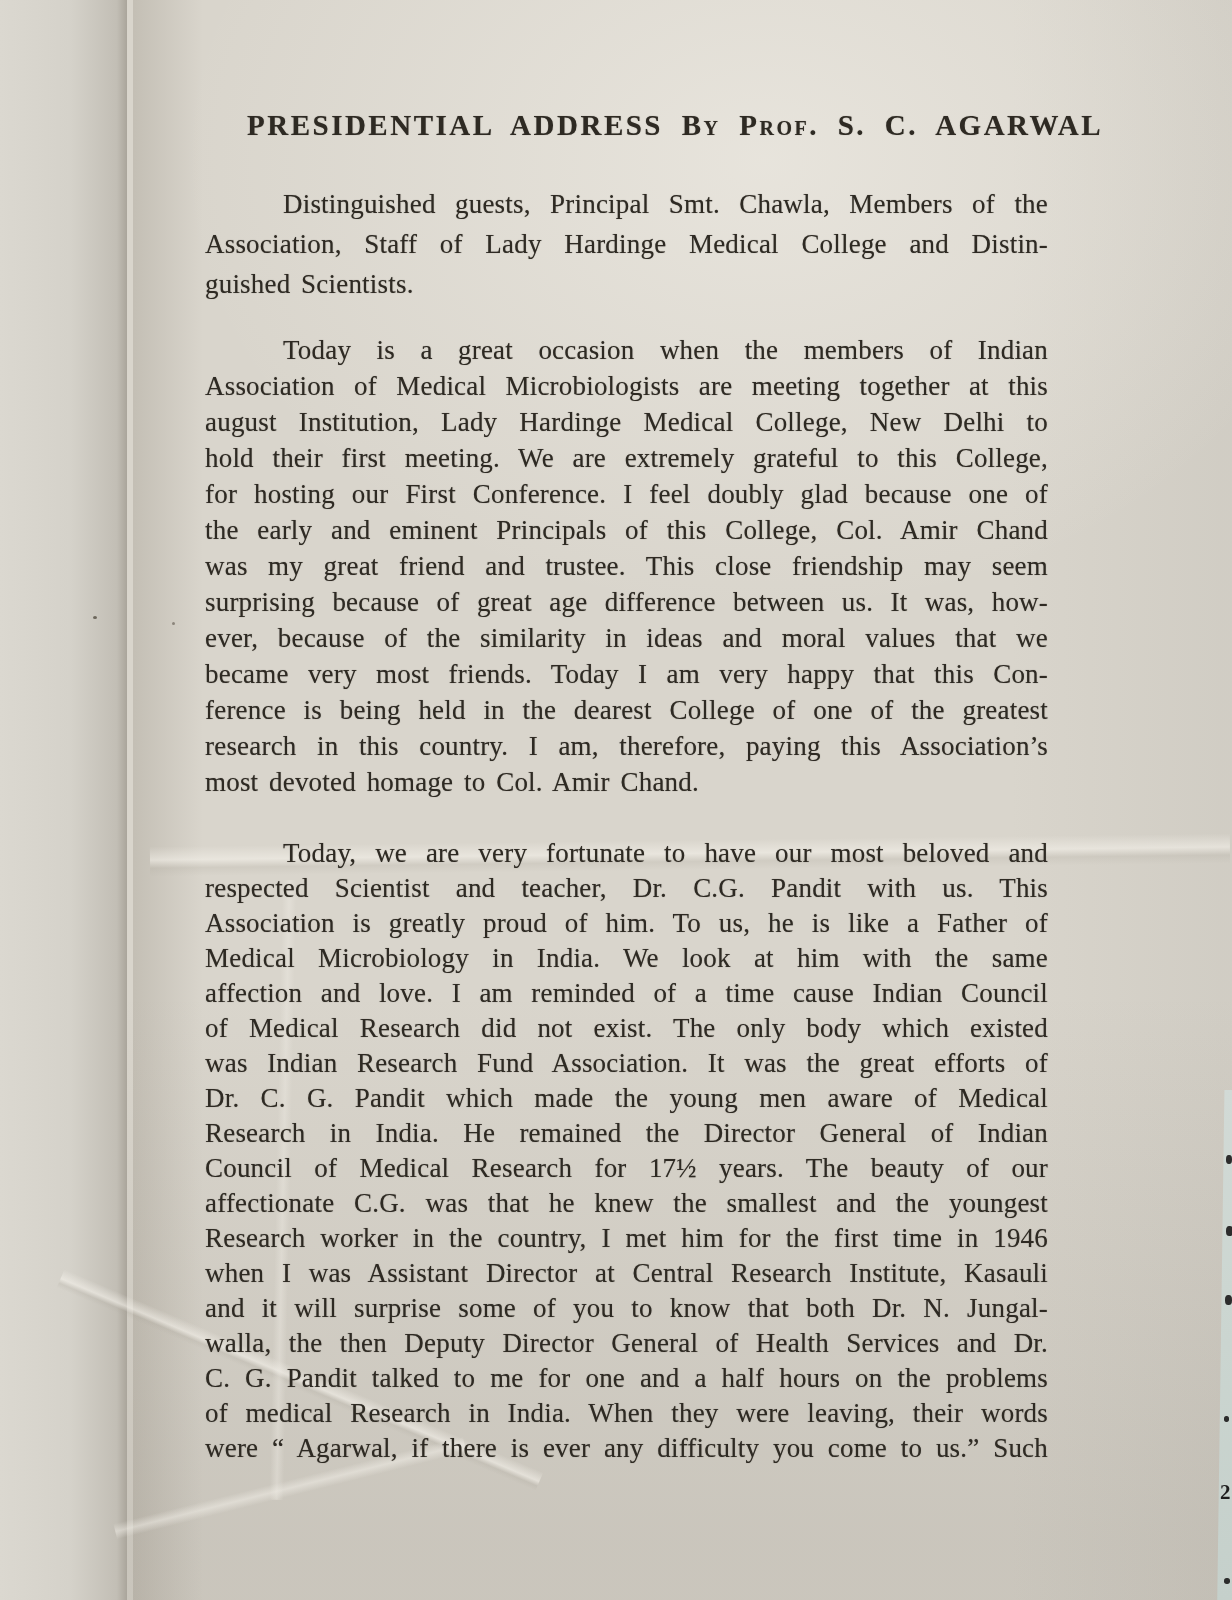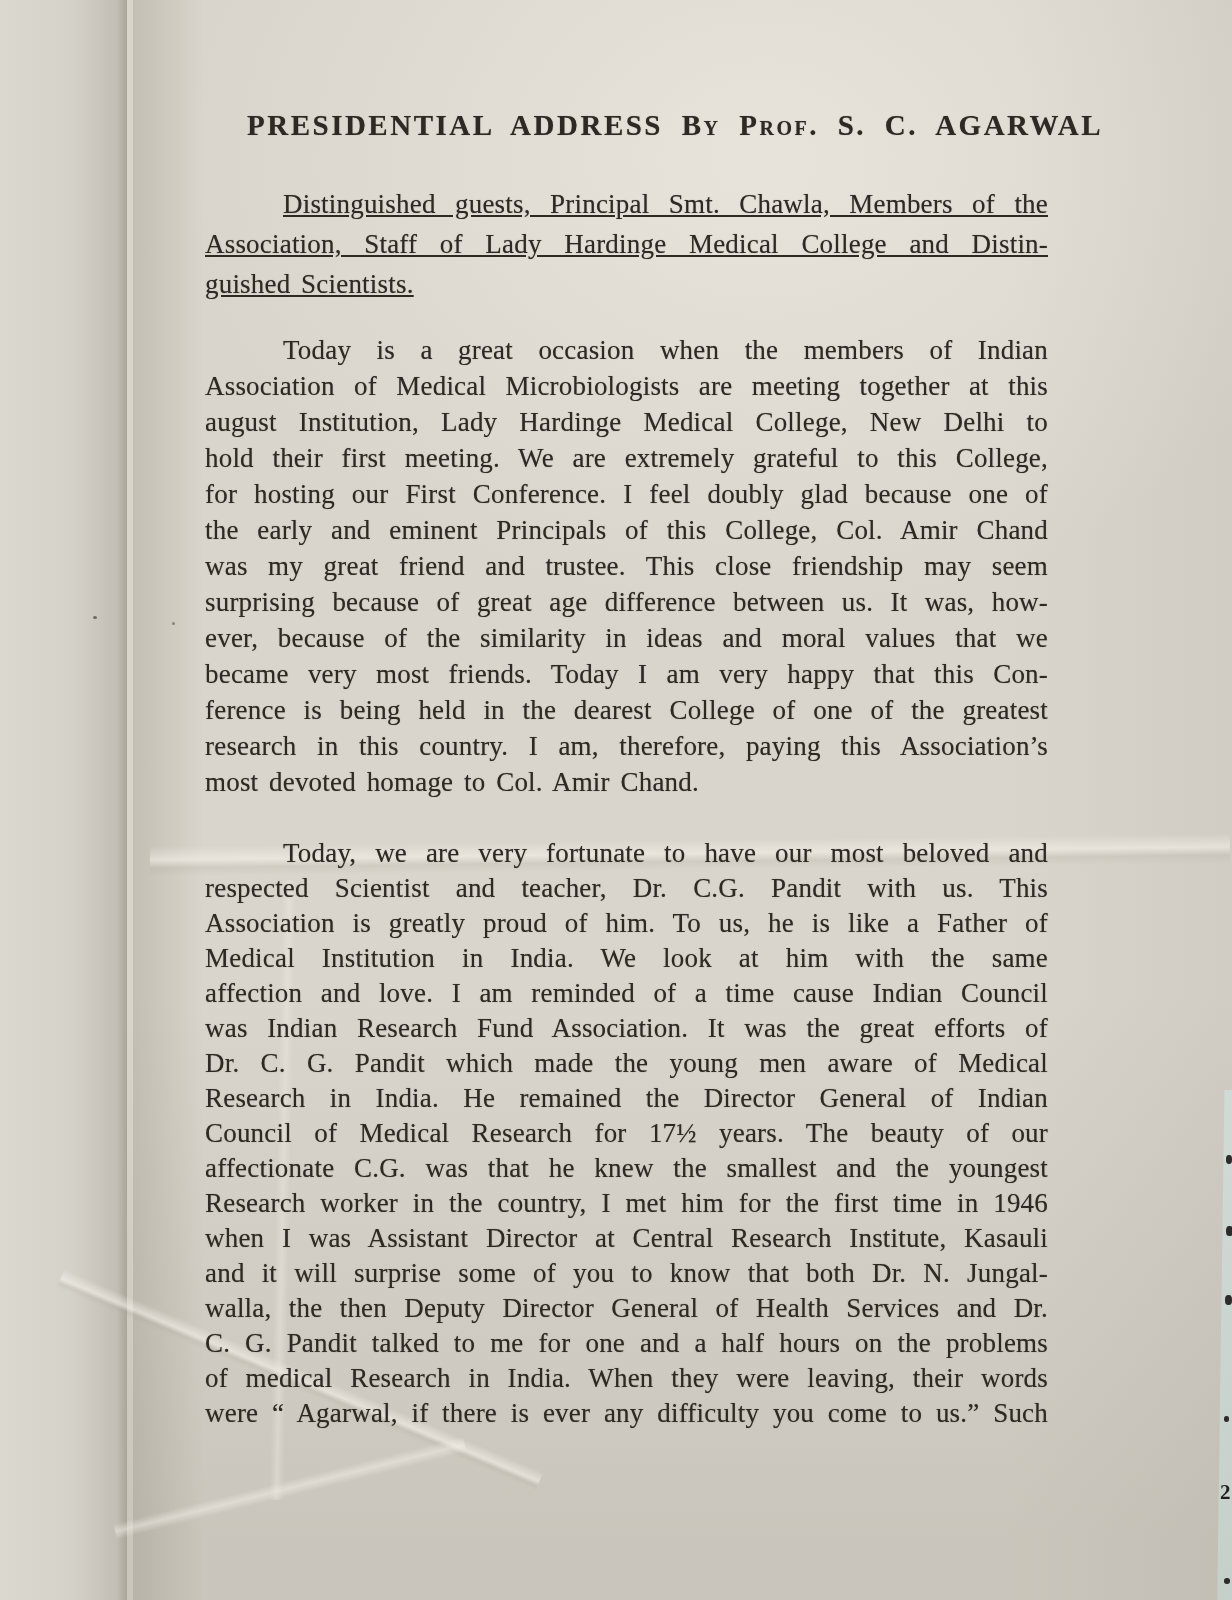--- a/index.html
+++ b/index.html
@@ -80,21 +80,21 @@
   .para{position:relative;}
   .p0{margin-top:42px;}
   .p1{margin-top:28px;}
   .p2{margin-top:36px;}
   .line{
     font-size:27px;
     text-align:justify;text-align-last:justify;
     word-spacing:.14em;letter-spacing:.2px;
     white-space:normal;
   }
-  .p0 .line{line-height:40px;text-decoration:underline;}
+  .p0 .line{line-height:40px;}
   .p1 .line{line-height:36px;}
   .p2 .line{line-height:35px;}
   .line.first{text-indent:78px;}
   .line.endline{text-align-last:left;}
   
   .edge-strip{
     position:absolute;left:1214px;top:1090px;width:18px;height:510px;
     background:linear-gradient(to bottom, #d2dad6, var(--edge-strip) 40%, #c5d0cb);
     clip-path:polygon(58% 0%, 100% 0%, 100% 100%, 18% 100%);
   }
@@ -145,22 +145,23 @@
           <div class="line">ever, because of the similarity in ideas and moral values that we</div>
           <div class="line">became very most friends. Today I am very happy that this Con-</div>
           <div class="line">ference is being held in the dearest College of one of the greatest</div>
           <div class="line">research in this country. I am, therefore, paying this Association’s</div>
           <div class="line endline">most devoted homage to Col. Amir Chand.</div>
         </div>
         <div class="para p2">
           <div class="line first">Today, we are very fortunate to have our most beloved and</div>
           <div class="line">respected Scientist and teacher, Dr. C.G. Pandit with us. This</div>
           <div class="line">Association is greatly proud of him. To us, he is like a Father of</div>
-          <div class="line">Medical Institution in India. We look at him with the same</div>
+          <div class="line">Medical Microbiology in India. We look at him with the same</div>
           <div class="line">affection and love. I am reminded of a time cause Indian Council</div>
+          <div class="line">of Medical Research did not exist. The only body which existed</div>
           <div class="line">was Indian Research Fund Association. It was the great efforts of</div>
           <div class="line">Dr. C. G. Pandit which made the young men aware of Medical</div>
           <div class="line">Research in India. He remained the Director General of Indian</div>
           <div class="line">Council of Medical Research for 17½ years. The beauty of our</div>
           <div class="line">affectionate C.G. was that he knew the smallest and the youngest</div>
           <div class="line">Research worker in the country, I met him for the first time in 1946</div>
           <div class="line">when I was Assistant Director at Central Research Institute, Kasauli</div>
           <div class="line">and it will surprise some of you to know that both Dr. N. Jungal-</div>
           <div class="line">walla, the then Deputy Director General of Health Services and Dr.</div>
           <div class="line">C. G. Pandit talked to me for one and a half hours on the problems</div>

